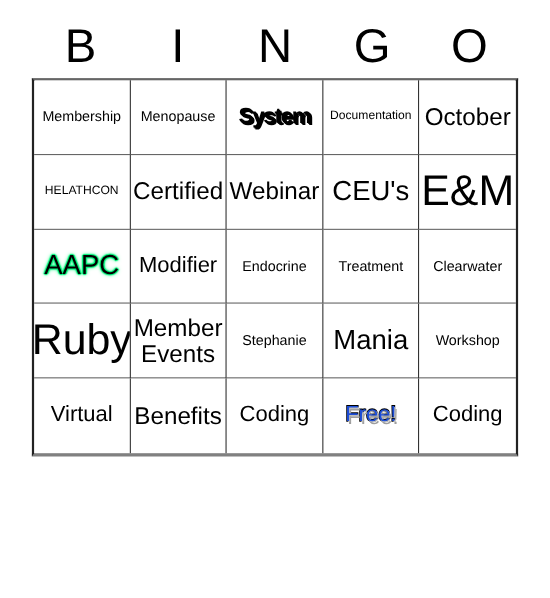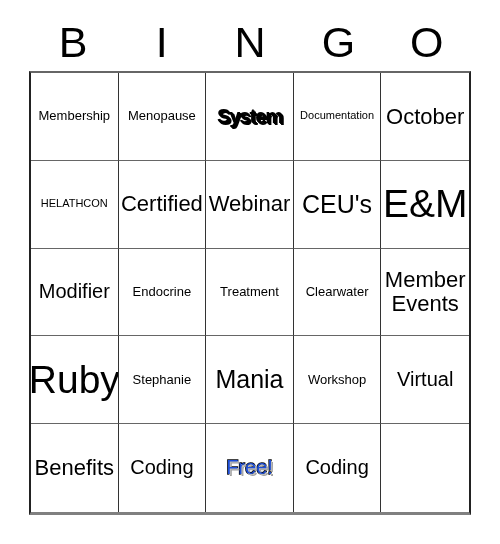--- a/index.html
+++ b/index.html
@@ -43,21 +43,21 @@
     letter-spacing: 0px;
     color: #000000;
   }
 
   
   .bingo-grid {
     position: absolute;
     left: 29px;
     top: 71px;
     width: 442px;
-    height: 444px;
+    height: 344px;
     display: grid;
     grid-template-columns: repeat(5, 1fr);
     grid-template-rows: repeat(5, 1fr);
     border-left: 2px solid #222222;
     border-top: 2px solid #666666;
     border-right: 2px solid #222222;
     border-bottom: 3px solid #808080;
     box-sizing: border-box;
     background: #ffffff;
   }
@@ -154,39 +154,42 @@
       <div class="cell">
         <span class="cell-text fs-m ">Webinar</span>
       </div>
       <div class="cell">
         <span class="cell-text fs-xl ">CEU's</span>
       </div>
       <div class="cell">
         <span class="cell-text fs-xxl ">E&amp;M</span>
       </div>
       <div class="cell">
+        <span class="cell-text fs-xl style-glow">AAPC</span>
+      </div>
+      <div class="cell">
         <span class="cell-text fs-l ">Modifier</span>
       </div>
       <div class="cell">
         <span class="cell-text fs-s ">Endocrine</span>
       </div>
       <div class="cell">
         <span class="cell-text fs-s ">Treatment</span>
       </div>
       <div class="cell">
         <span class="cell-text fs-s ">Clearwater</span>
+      </div>
+      <div class="cell">
+        <span class="cell-text fs-xxl ">Ruby</span>
       </div>
       <div class="cell">
         <span class="cell-text fs-m ">Member
 Events</span>
       </div>
       <div class="cell">
-        <span class="cell-text fs-xxl ">Ruby</span>
-      </div>
-      <div class="cell">
         <span class="cell-text fs-s ">Stephanie</span>
       </div>
       <div class="cell">
         <span class="cell-text fs-xl ">Mania</span>
       </div>
       <div class="cell">
         <span class="cell-text fs-s ">Workshop</span>
       </div>
       <div class="cell">
         <span class="cell-text fs-l ">Virtual</span>

